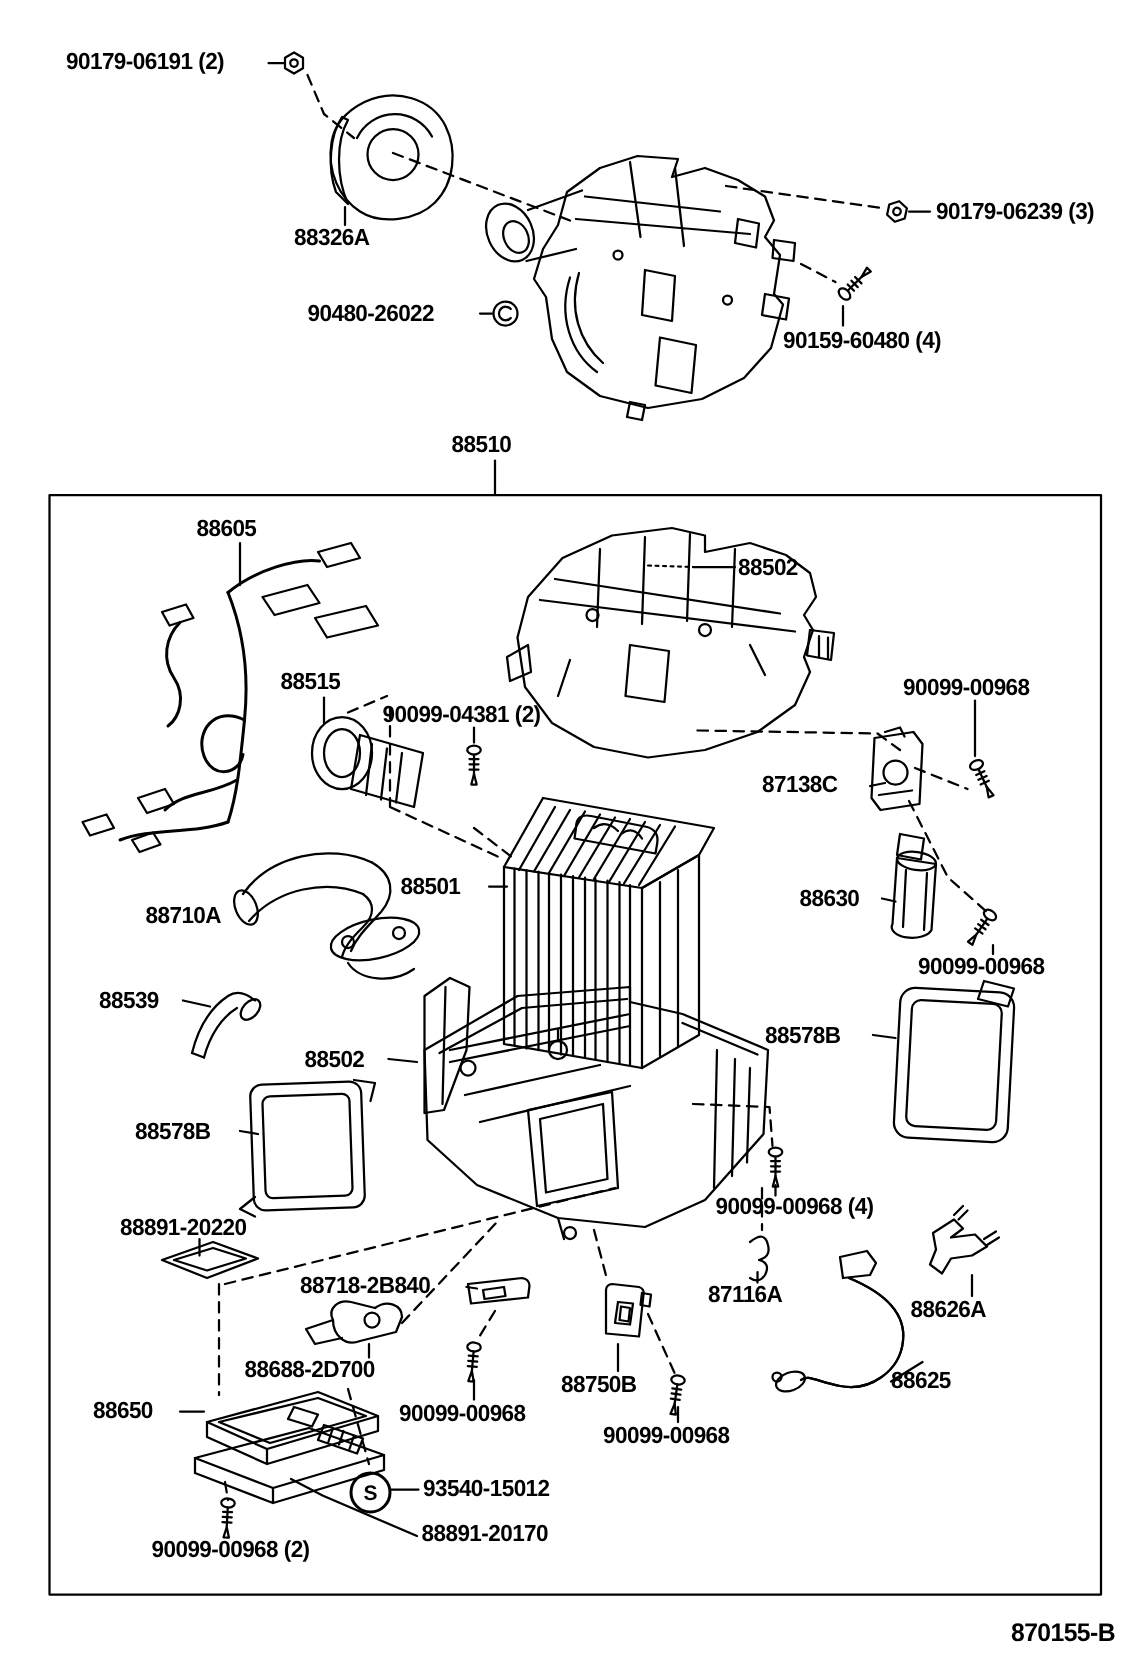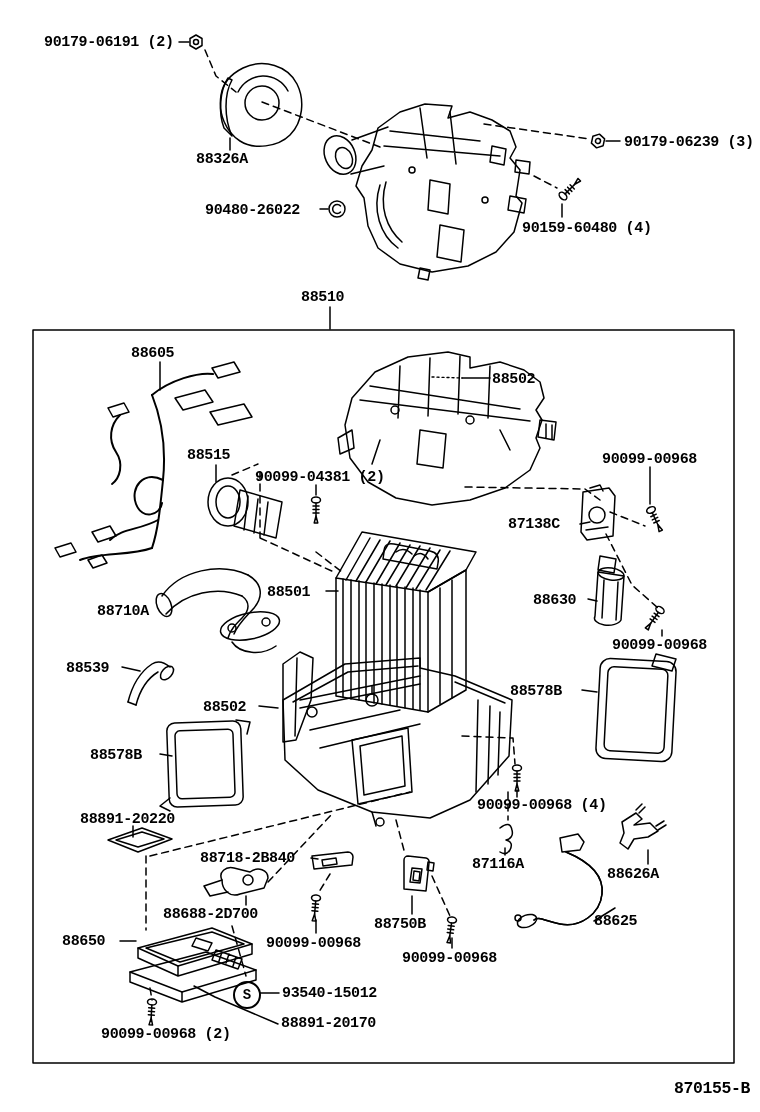--- a/index.html
+++ b/index.html
@@ -1,17 +1,17 @@
 <!DOCTYPE html>
 <html><head>
 <meta charset="utf-8">
 <style>
   html,body{margin:0;padding:0;background:#fff;}
   .stage{position:relative;width:760px;height:1112px;background:#ffffff;overflow:hidden;
-         font-family:Liberation Mono, monospace;}
+         font-family:Liberation Sans, sans-serif;}
   .stage svg{position:absolute;left:0;top:0;}
   .lbl{position:absolute;font-weight:bold;font-size:15.5px;letter-spacing:-0.4px;color:#000;
        white-space:nowrap;transform:scaleX(0.97);transform-origin:left top;}
   .figno{font-size:17px;}
   .s-circle{position:absolute;width:24px;height:24px;border:2px solid #000;border-radius:50%;
             display:flex;align-items:center;justify-content:center;font-weight:bold;font-size:14px;color:#000;}
   path,rect,circle,ellipse,line,polyline{stroke:#000;stroke-width:1.5;fill:none;
             stroke-linecap:round;stroke-linejoin:round;}
   .wm path{stroke:none;}
   .wire{stroke-width:2;}

